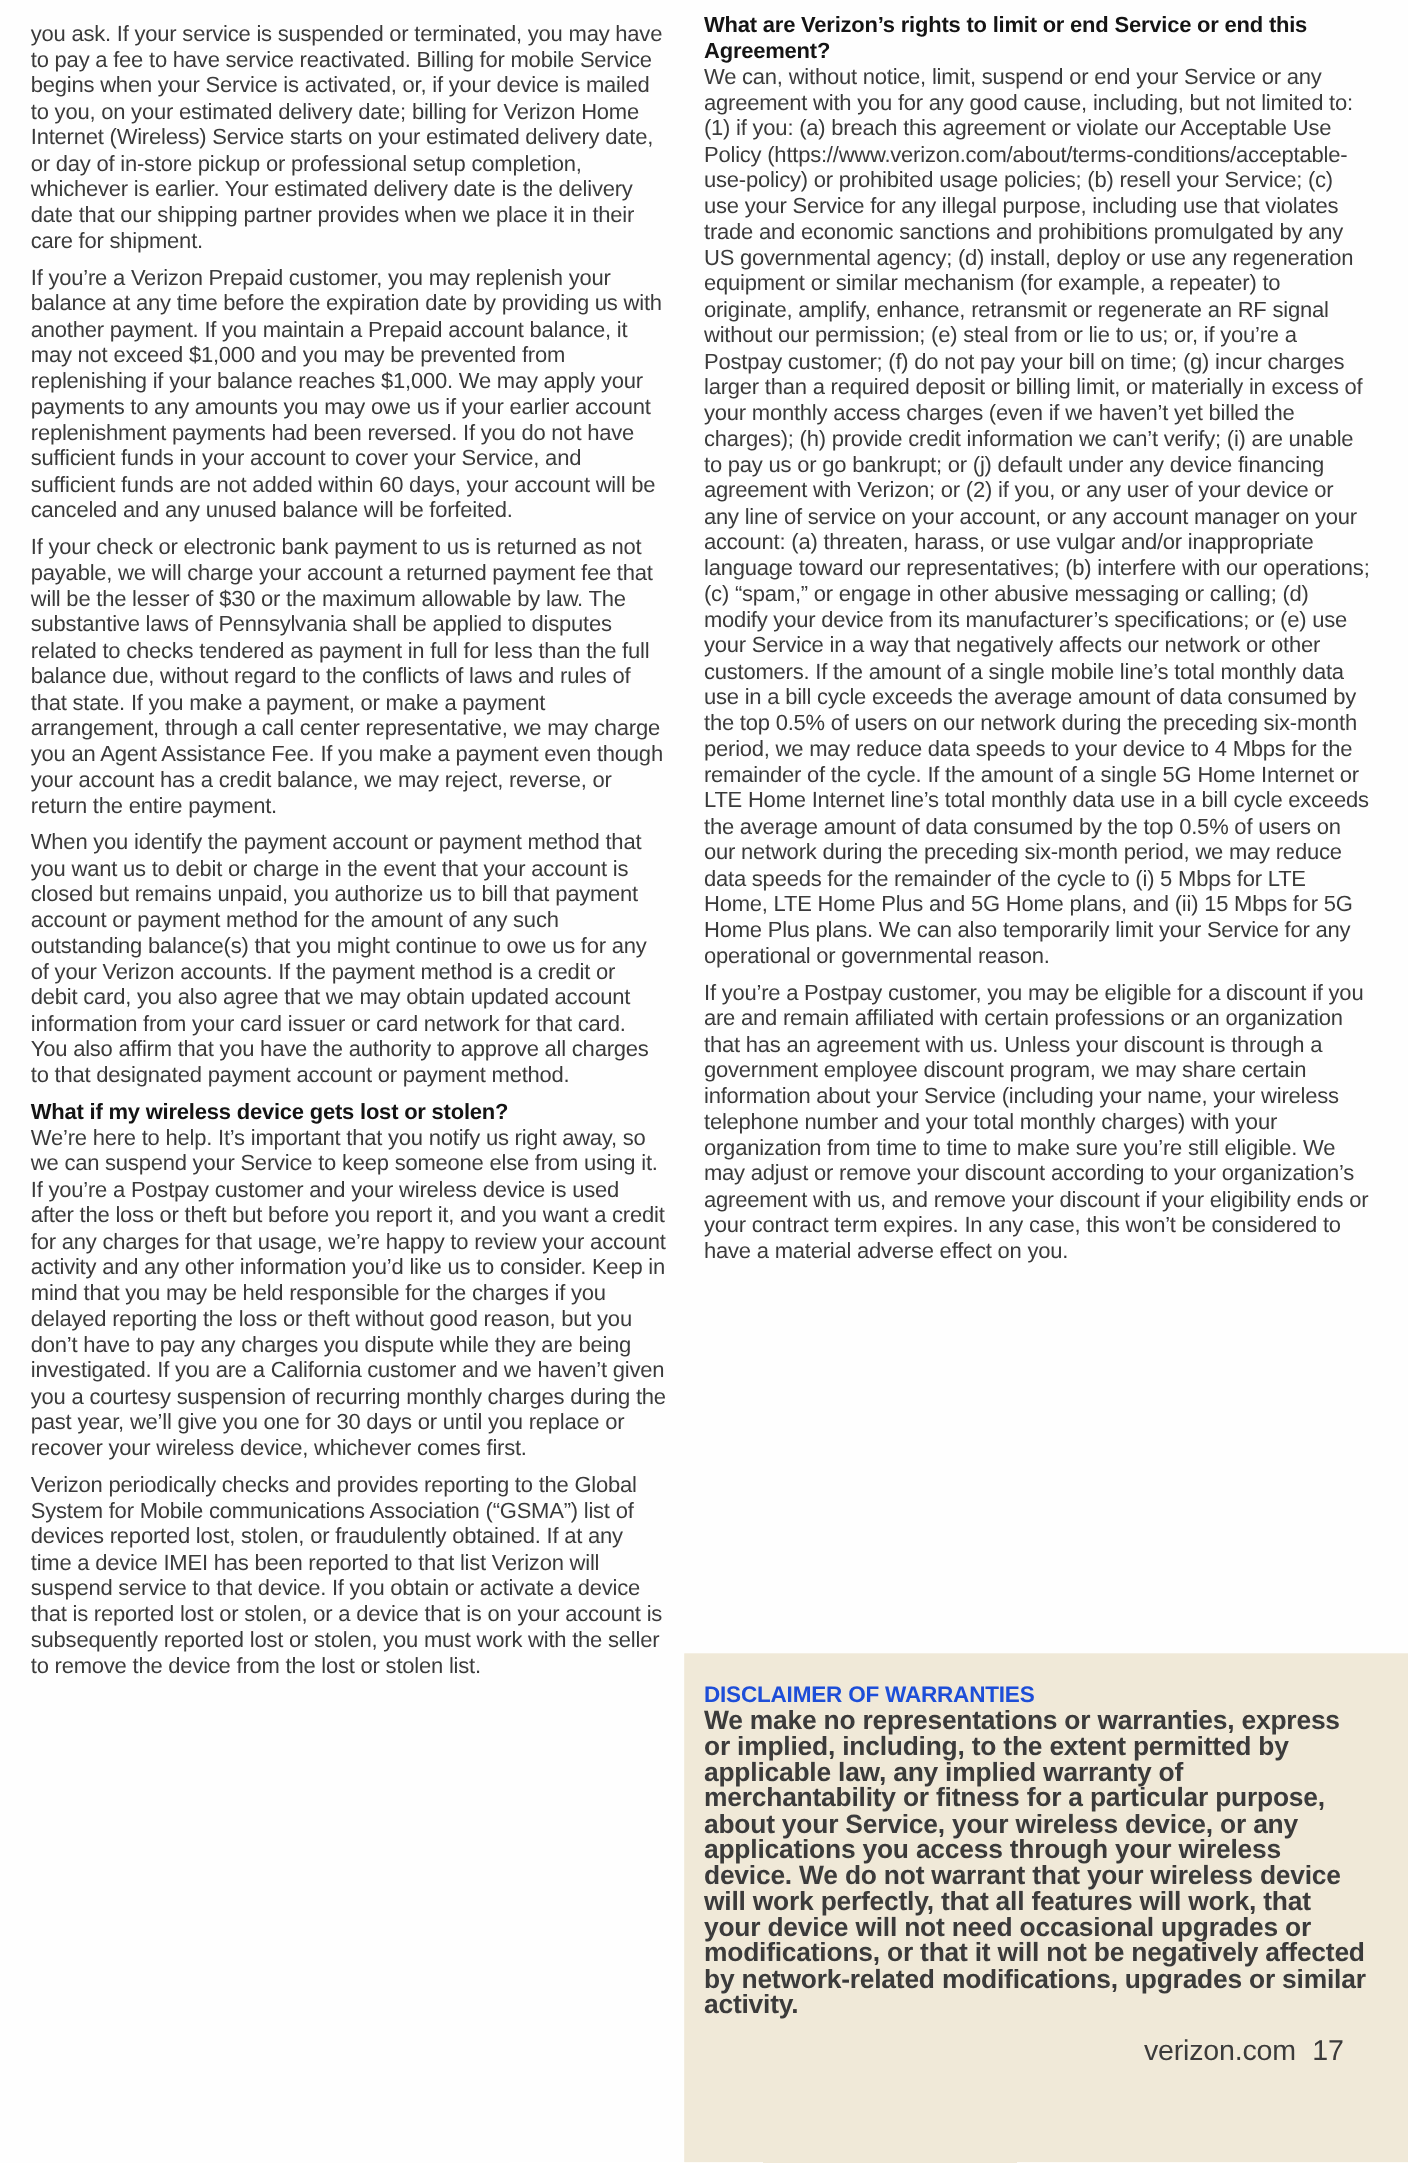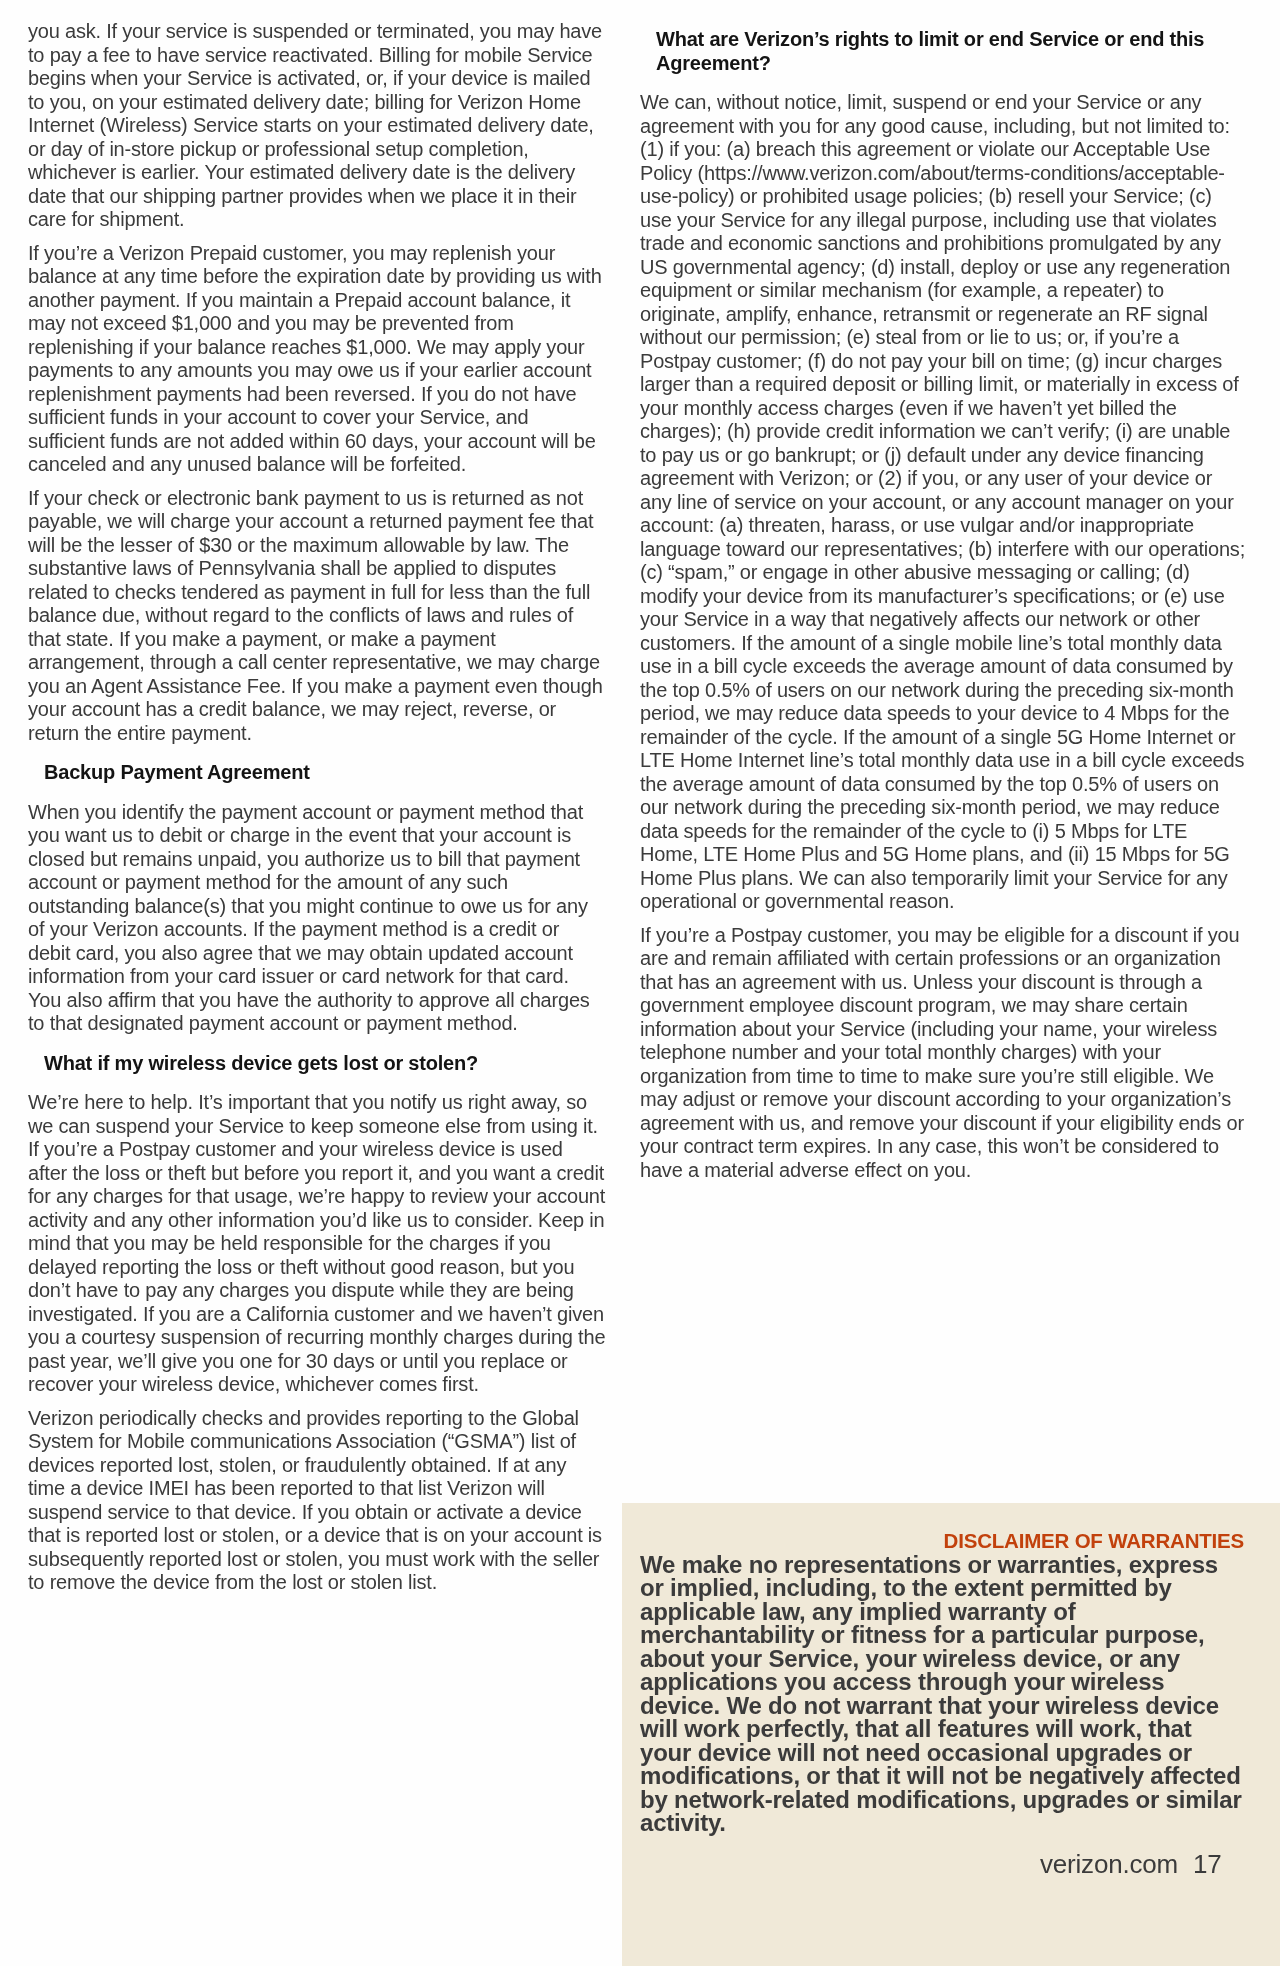--- a/index.html
+++ b/index.html
@@ -15,21 +15,21 @@
   .col {
     position: absolute;
     font-size: 20px;
     line-height: 23.5px;
     letter-spacing: -0.2px;
   }
   .col-left  { left: 28px;  top: 20px; width: 578px; }
   .col-right { left: 640px; top: 12px; width: 608px; }
   p.body  { margin: 0 0 10px 0; }
   h3.head {
-    margin: 16px;
+    margin: 0;
     font-size: 20px;
     line-height: 23.5px;
     font-weight: bold;
     color: #141414;
     letter-spacing: -0.2px;
   }
   .disclaimer {
     position: absolute;
     left: 622px;
     top: 1503px;
@@ -37,23 +37,22 @@
     bottom: 0;
     background: #f0e9d8;
     box-sizing: border-box;
     padding: 26px 36px 0 18px;
   }
   .disclaimer h3 {
     margin: 0;
     font-size: 20.5px;
     line-height: 23.5px;
     font-weight: bold;
-    color: #c2410c;
+    color: #1d4ed8;
     letter-spacing: -0.2px;
-    text-align: right;
   }
   .disclaimer p {
     margin: 0;
     font-size: 24px;
     line-height: 23.5px;
     font-weight: bold;
     color: #3b3b3b;
     letter-spacing: -0.2px;
   }
   .footer {
@@ -69,21 +68,20 @@
 </style>
 </head>
 <body>
 
 <div class="page">
 
   <div class="col col-left">
     <p class="body">you ask. If your service is suspended or terminated, you may have to pay a fee to have service reactivated. Billing for mobile Service begins when your Service is activated, or, if your device is mailed to you, on your estimated delivery date; billing for Verizon Home Internet (Wireless) Service starts on your estimated delivery date, or day of in-store pickup or professional setup completion, whichever is earlier. Your estimated delivery date is the delivery date that our shipping partner provides when we place it in their care for shipment.</p>
     <p class="body">If you’re a Verizon Prepaid customer, you may replenish your balance at any time before the expiration date by providing us with another payment. If you maintain a Prepaid account balance, it may not exceed $1,000 and you may be prevented from replenishing if your balance reaches $1,000. We may apply your payments to any amounts you may owe us if your earlier account replenishment payments had been reversed. If you do not have sufficient funds in your account to cover your Service, and sufficient funds are not added within 60 days, your account will be canceled and any unused balance will be forfeited.</p>
     <p class="body">If your check or electronic bank payment to us is returned as not payable, we will charge your account a returned payment fee that will be the lesser of $30 or the maximum allowable by law. The substantive laws of Pennsylvania shall be applied to disputes related to checks tendered as payment in full for less than the full balance due, without regard to the conflicts of laws and rules of that state. If you make a payment, or make a payment arrangement, through a call center representative, we may charge you an Agent Assistance Fee. If you make a payment even though your account has a credit balance, we may reject, reverse, or return the entire payment.</p>
-    <h3 class="head">Backup Payment Agreement</h3>
     <p class="body">When you identify the payment account or payment method that you want us to debit or charge in the event that your account is closed but remains unpaid, you authorize us to bill that payment account or payment method for the amount of any such outstanding balance(s) that you might continue to owe us for any of your Verizon accounts. If the payment method is a credit or debit card, you also agree that we may obtain updated account information from your card issuer or card network for that card. You also affirm that you have the authority to approve all charges to that designated payment account or payment method.</p>
     <h3 class="head">What if my wireless device gets lost or stolen?</h3>
     <p class="body">We’re here to help. It’s important that you notify us right away, so we can suspend your Service to keep someone else from using it. If you’re a Postpay customer and your wireless device is used after the loss or theft but before you report it, and you want a credit for any charges for that usage, we’re happy to review your account activity and any other information you’d like us to consider. Keep in mind that you may be held responsible for the charges if you delayed reporting the loss or theft without good reason, but you don’t have to pay any charges you dispute while they are being investigated. If you are a California customer and we haven’t given you a courtesy suspension of recurring monthly charges during the past year, we’ll give you one for 30 days or until you replace or recover your wireless device, whichever comes first.</p>
     <p class="body">Verizon periodically checks and provides reporting to the Global System for Mobile communications Association (“GSMA”) list of devices reported lost, stolen, or fraudulently obtained. If at any time a device IMEI has been reported to that list Verizon will suspend service to that device. If you obtain or activate a device that is reported lost or stolen, or a device that is on your account is subsequently reported lost or stolen, you must work with the seller to remove the device from the lost or stolen list.</p>
   </div>
 
   <div class="col col-right">
     <h3 class="head">What are Verizon’s rights to limit or end Service or end this Agreement?</h3>
     <p class="body">We can, without notice, limit, suspend or end your Service or any agreement with you for any good cause, including, but not limited to: (1) if you: (a) breach this agreement or violate our Acceptable Use Policy (https://www.verizon.com/about/terms-conditions/acceptable-use-policy) or prohibited usage policies; (b) resell your Service; (c) use your Service for any illegal purpose, including use that violates trade and economic sanctions and prohibitions promulgated by any US governmental agency; (d) install, deploy or use any regeneration equipment or similar mechanism (for example, a repeater) to originate, amplify, enhance, retransmit or regenerate an RF signal without our permission; (e) steal from or lie to us; or, if you’re a Postpay customer; (f) do not pay your bill on time; (g) incur charges larger than a required deposit or billing limit, or materially in excess of your monthly access charges (even if we haven’t yet billed the charges); (h) provide credit information we can’t verify; (i) are unable to pay us or go bankrupt; or (j) default under any device financing agreement with Verizon; or (2) if you, or any user of your device or any line of service on your account, or any account manager on your account: (a) threaten, harass, or use vulgar and/or inappropriate language toward our representatives; (b) interfere with our operations; (c) “spam,” or engage in other abusive messaging or calling; (d) modify your device from its manufacturer’s specifications; or (e) use your Service in a way that negatively affects our network or other customers. If the amount of a single mobile line’s total monthly data use in a bill cycle exceeds the average amount of data consumed by the top 0.5% of users on our network during the preceding six-month period, we may reduce data speeds to your device to 4 Mbps for the remainder of the cycle. If the amount of a single 5G Home Internet or LTE Home Internet line’s total monthly data use in a bill cycle exceeds the average amount of data consumed by the top 0.5% of users on our network during the preceding six-month period, we may reduce data speeds for the remainder of the cycle to (i) 5 Mbps for LTE Home, LTE Home Plus and 5G Home plans, and (ii) 15 Mbps for 5G Home Plus plans.  We can also temporarily limit your Service for any operational or governmental reason.</p>
     <p class="body">If you’re a Postpay customer, you may be eligible for a discount if you are and remain affiliated with certain professions or an organization that has an agreement with us. Unless your discount is through a government employee discount program, we may share certain information about your Service (including your name, your wireless telephone number and your total monthly charges) with your organization from time to time to make sure you’re still eligible. We may adjust or remove your discount according to your organization’s agreement with us, and remove your discount if your eligibility ends or your contract term expires. In any case, this won’t be considered to have a material adverse effect on you.</p>

